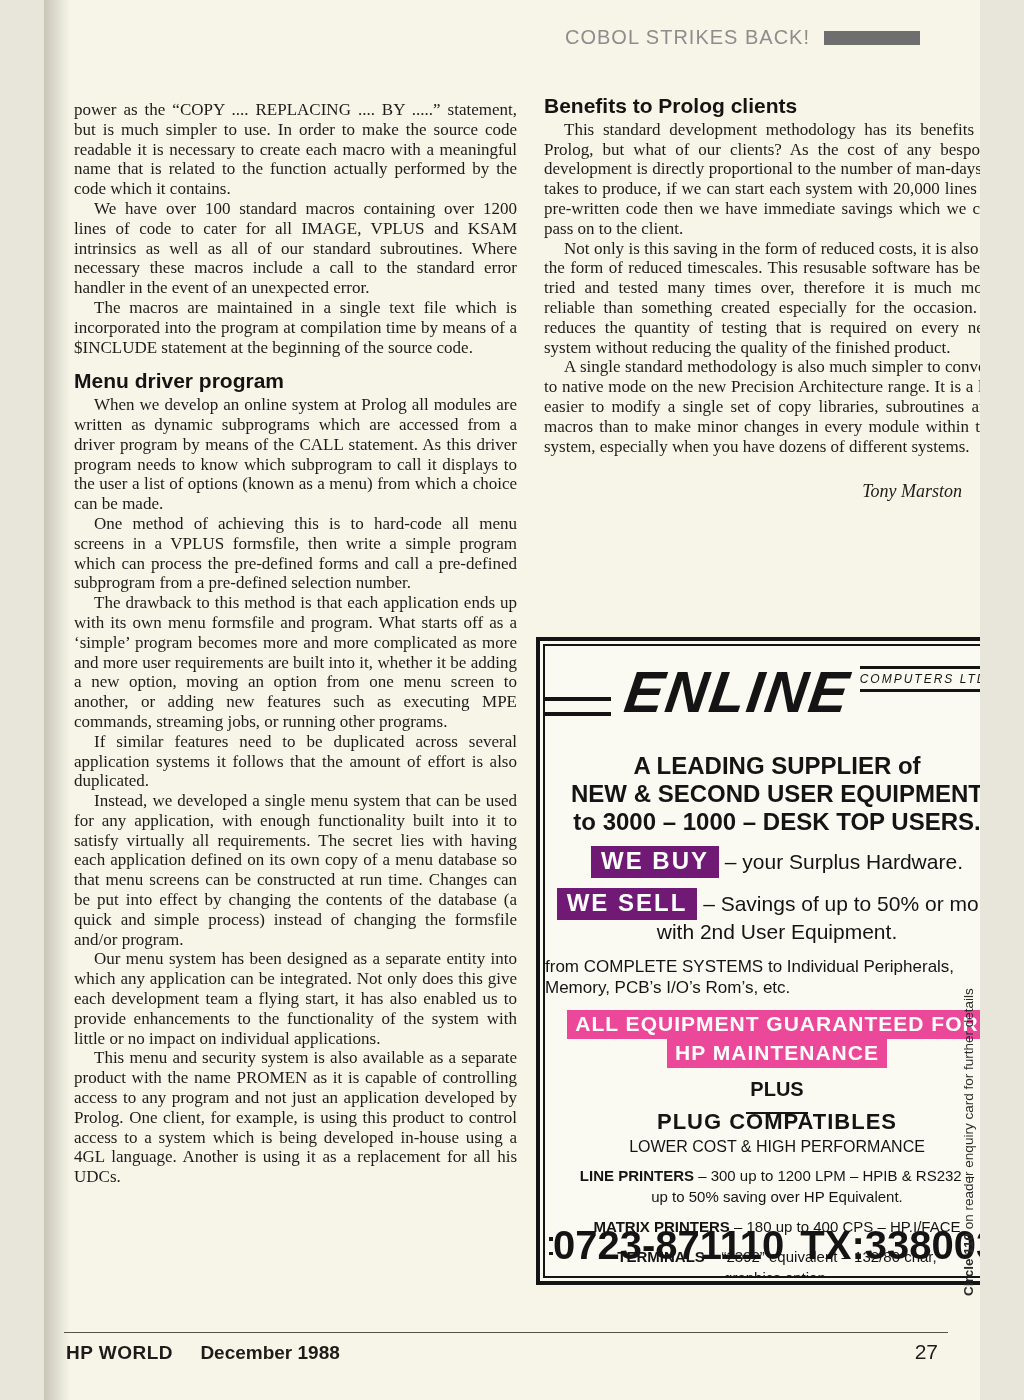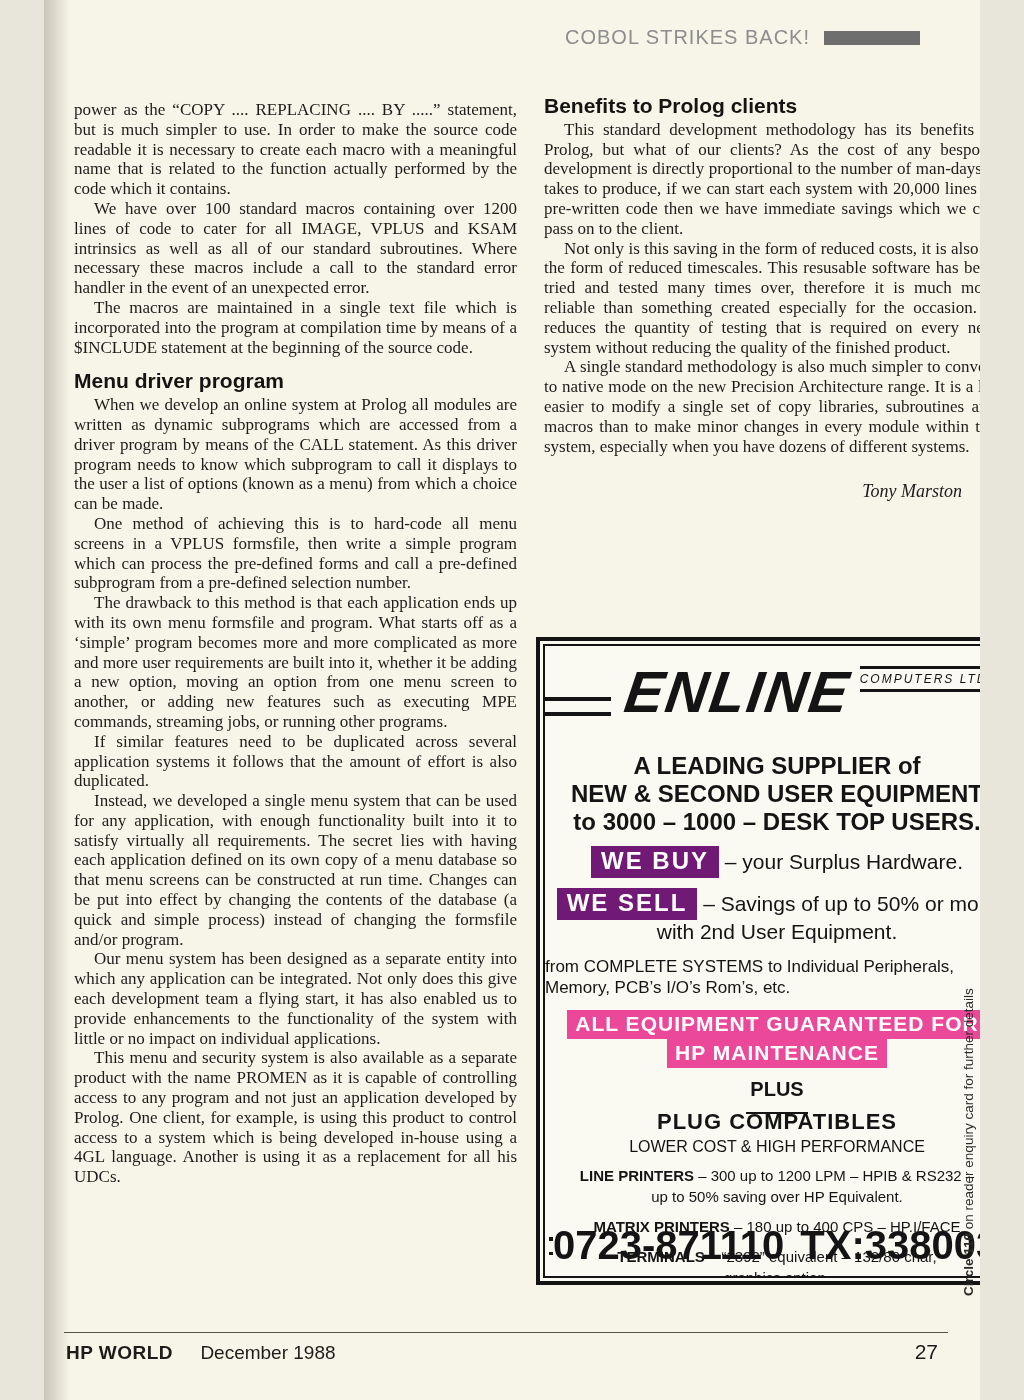--- a/index.html
+++ b/index.html
@@ -97,21 +97,21 @@
   }
   .vnote b{font-weight:bold;}
   
   .ftr-rule{position:absolute;left:20px;right:32px;top:1332px;height:1px;background:#55524a;}
   .ftr{
     position:absolute;left:22px;right:42px;top:1340px;
     font-family:"Liberation Sans", sans-serif;font-size:19px;color:#1e1c1a;
     display:flex;justify-content:space-between;align-items:baseline;
   }
   .ftr .mag{font-weight:bold;letter-spacing:0.5px;}
-  .ftr .issue{margin-left:22px;font-weight:normal;}
+  .ftr .issue{margin-left:22px;font-weight:bold;}
   .ftr .pageno{font-size:21px;}
 </style>
 </head>
 <body>
 
 <div id="page">
 
   <div class="hdr">
     <span class="hdr-title">COBOL STRIKES BACK!</span>
     <span class="hdr-bar"></span>

